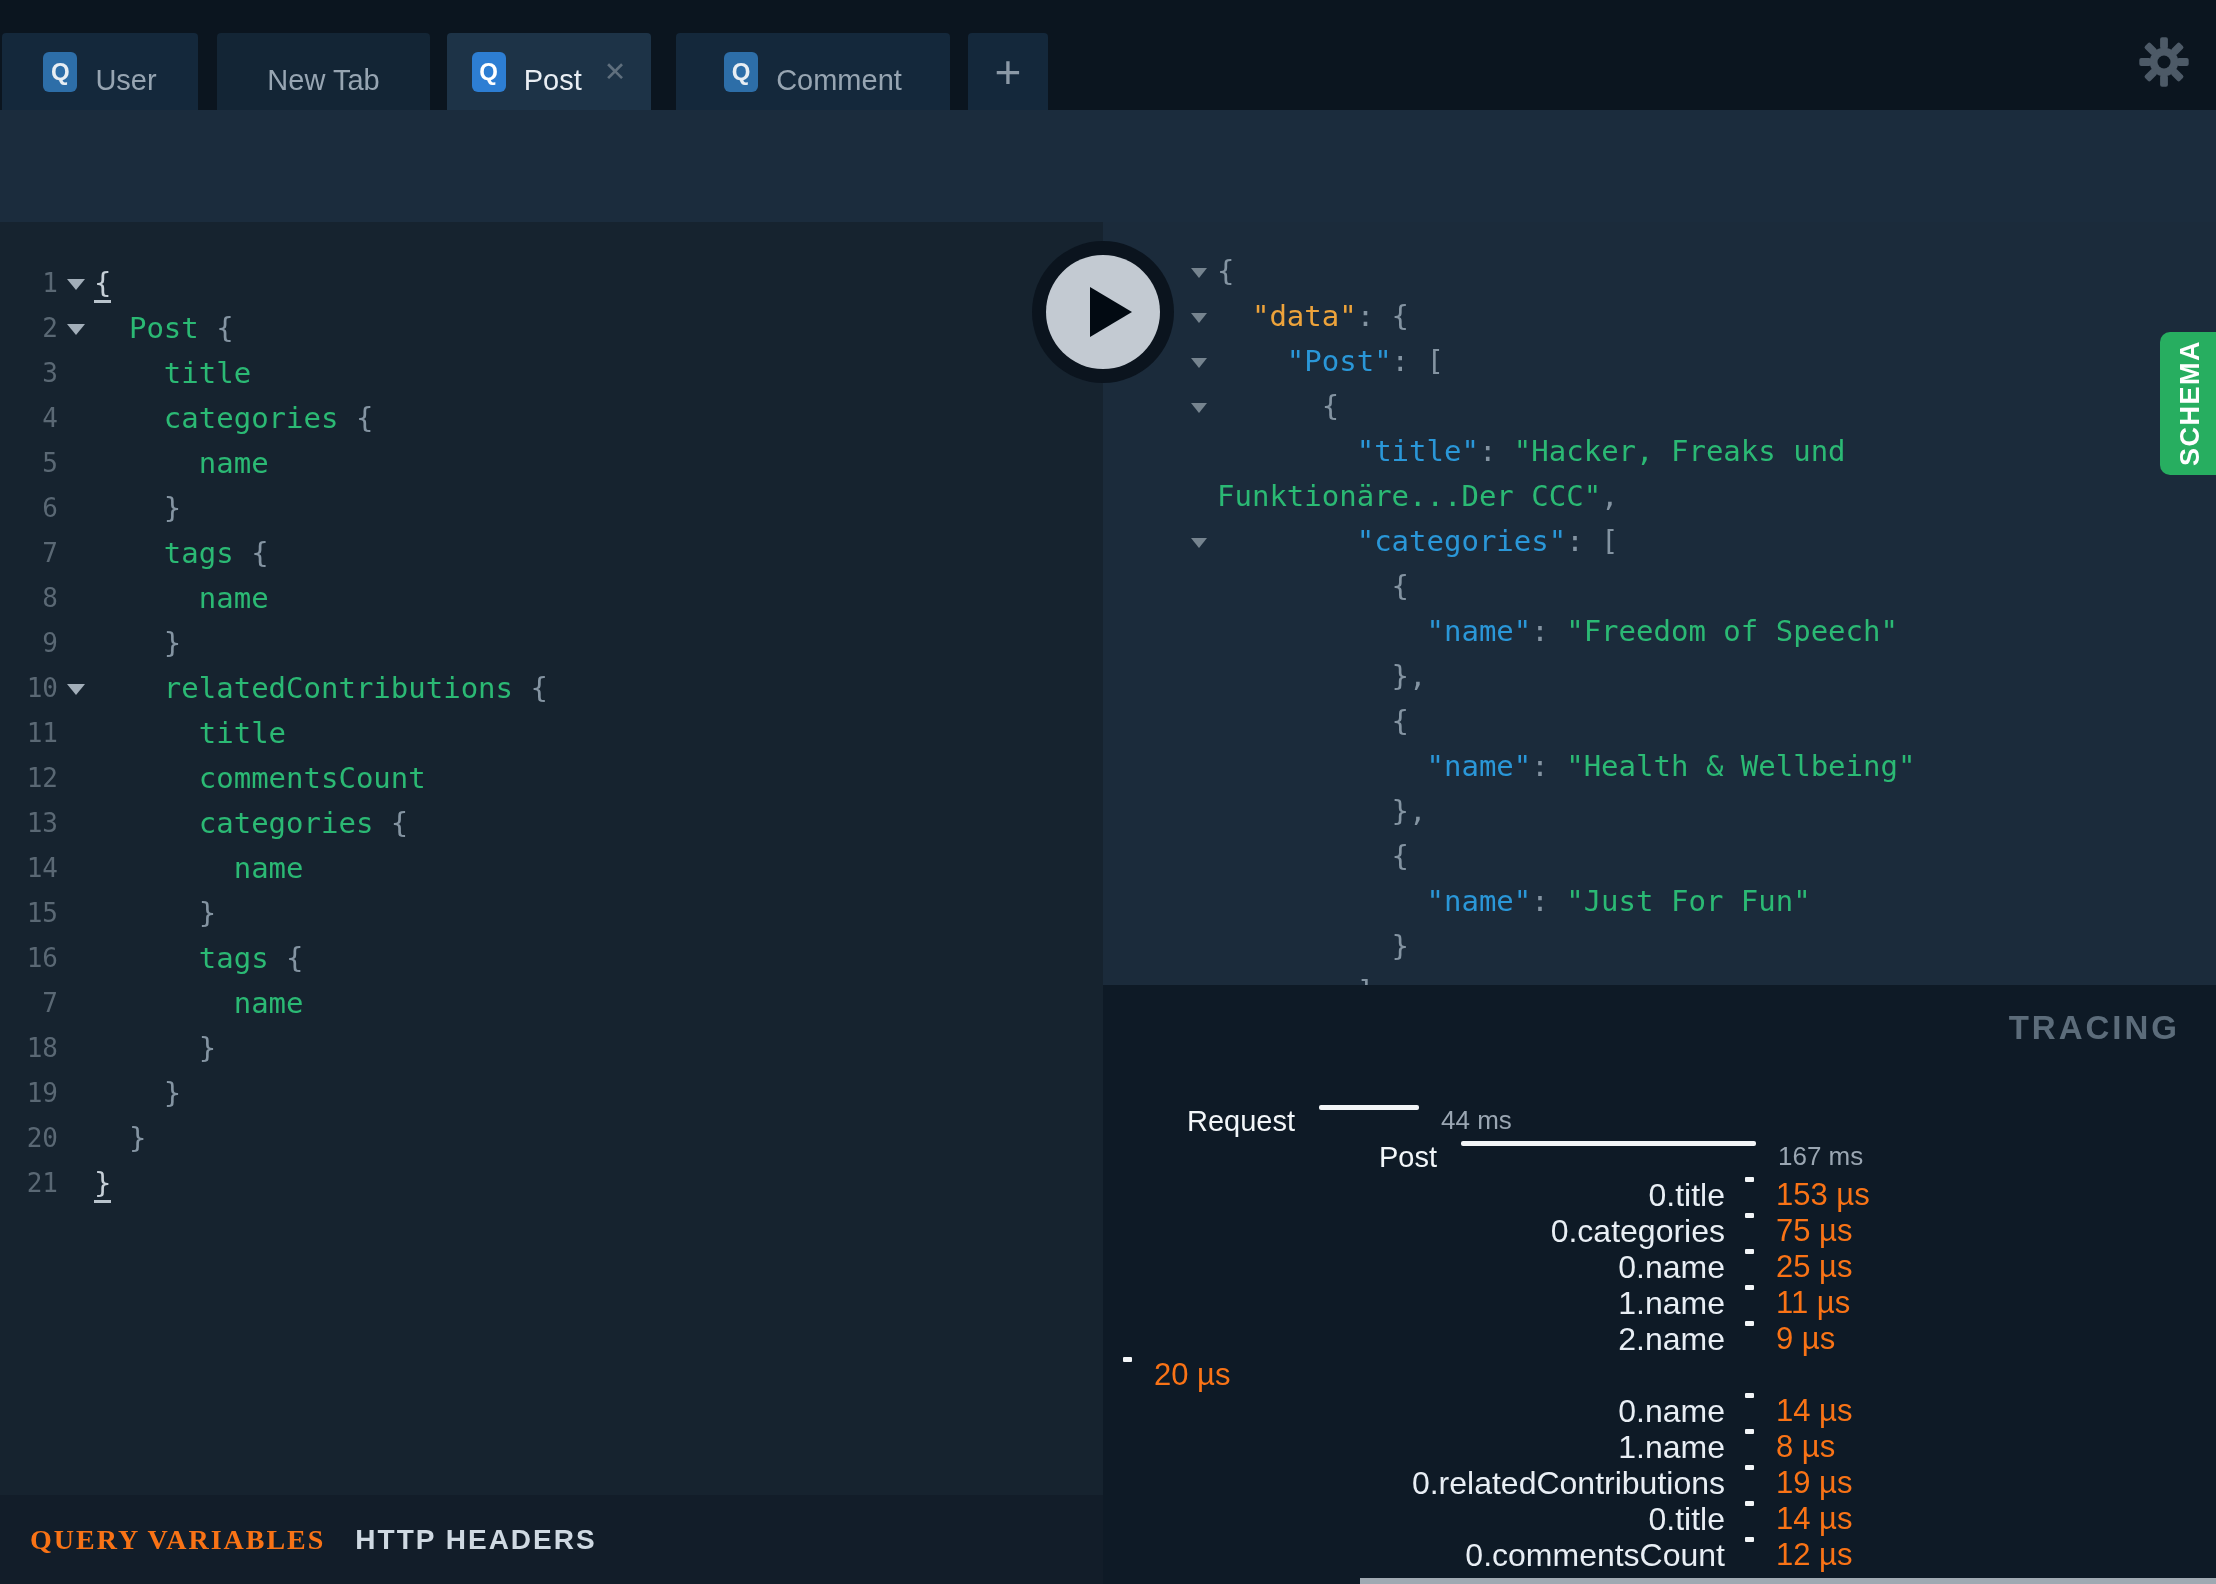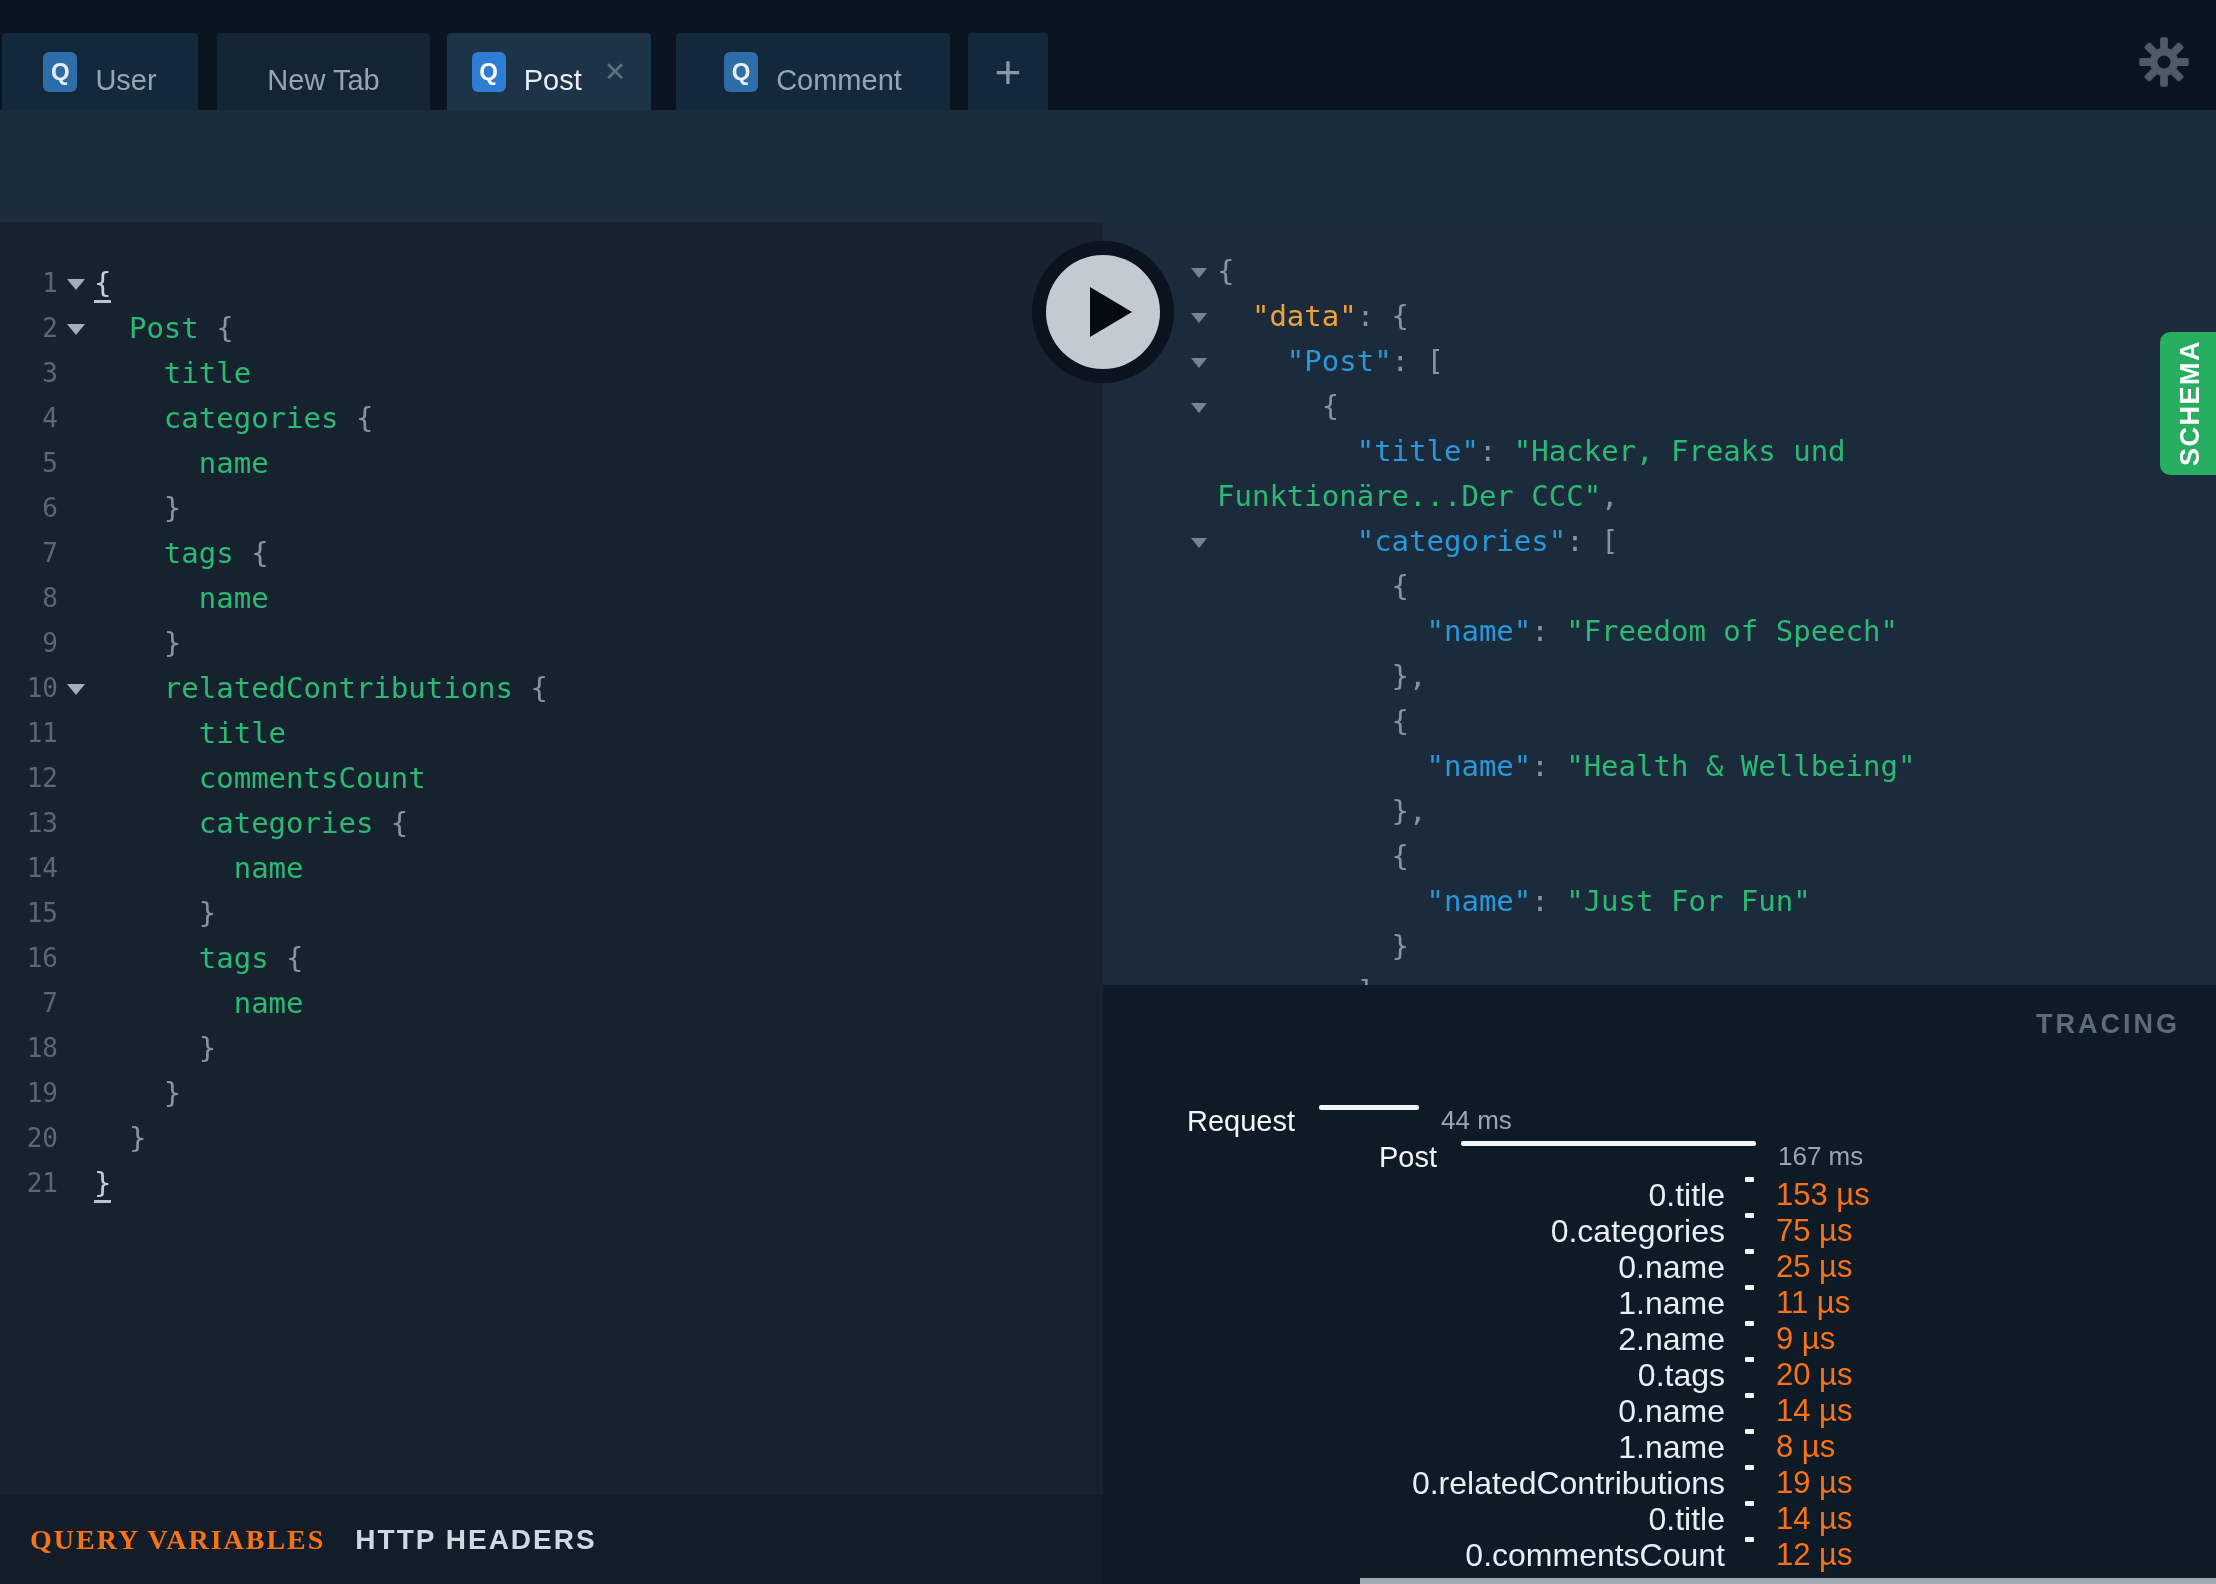--- a/index.html
+++ b/index.html
@@ -74,21 +74,21 @@
               border-top:25px solid transparent; border-bottom:25px solid transparent; border-left:42px solid #020a12; }
 
   
   #schema-tab { position:absolute; left:2160px; top:332px; width:60px; height:143px; background:#27ae60;
                 border-radius:10px 0 0 10px; display:flex; align-items:center; justify-content:center; cursor:pointer; z-index:6; }
   #schema-tab span { writing-mode:vertical-rl; transform:rotate(180deg); color:#ffffff; font-size:27px;
                      font-weight:bold; letter-spacing:1.5px; }
 
   
   #tracing-pane { position:absolute; left:1103px; top:985px; width:1113px; height:599px; background:#0e1a26; overflow:hidden; }
-  #tracing-title { position:absolute; top:24px; right:36px; color:#5c6c7a; font-size:27px; font-weight:bold; letter-spacing:3px; }
+  #tracing-title { position:absolute; top:24px; right:36px; color:#5c6c7a; font-size:33px; font-weight:bold; letter-spacing:3px; }
   #tracing-rows { position:absolute; left:0; top:120px; right:0; }
   .trow { display:flex; align-items:flex-start; height:36px; }
   .tr-label { text-align:right; color:#e8eef4; font-size:32px; flex:none; }
   .trow.big .tr-label { color:#f2f6f9; font-size:29px; }
   .tr-bar { height:5px; background:#f2f5f7; border-radius:2px; margin-left:24px; flex:none; }
   .tr-dash { width:9px; height:5px; background:#f2f5f7; border-radius:1px; margin-left:20px; flex:none; }
   .tr-dur { color:#f97316; font-size:31px; margin-left:22px; }
   .trow.big .tr-dur { color:#9aa6b2; font-size:26px; }
   #tracing-scrollbar { position:absolute; left:257px; right:0; bottom:0; height:6px; background:#9fa9b2; }
 
@@ -404,21 +404,20 @@
           <span class="tr-label" style="width: 622px;">1.name</span>
           <span class="tr-dash"></span>
           <span class="tr-dur">11 µs</span>
         </div>
         <div class="trow">
           <span class="tr-label" style="width: 622px;">2.name</span>
           <span class="tr-dash"></span>
           <span class="tr-dur">9 µs</span>
         </div>
         <div class="trow">
-          <span class="tr-label" style="width: 622px;">0.tags</span>
           <span class="tr-dash"></span>
           <span class="tr-dur">20 µs</span>
         </div>
         <div class="trow">
           <span class="tr-label" style="width: 622px;">0.name</span>
           <span class="tr-dash"></span>
           <span class="tr-dur">14 µs</span>
         </div>
         <div class="trow">
           <span class="tr-label" style="width: 622px;">1.name</span>

